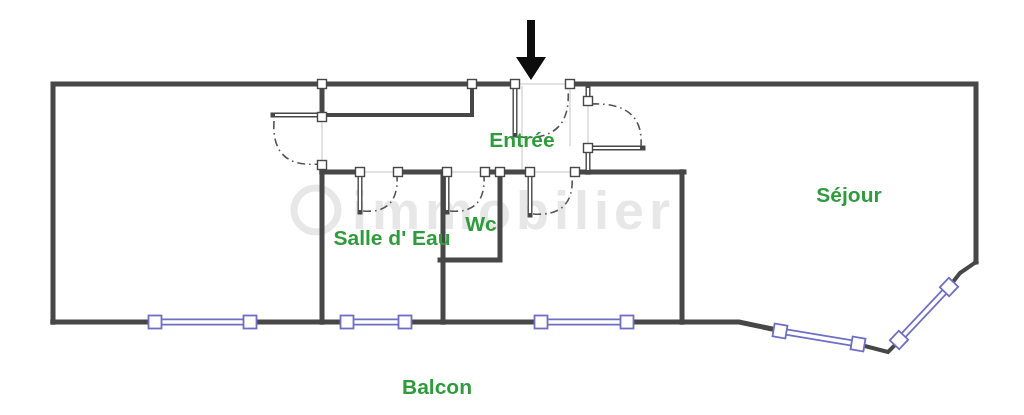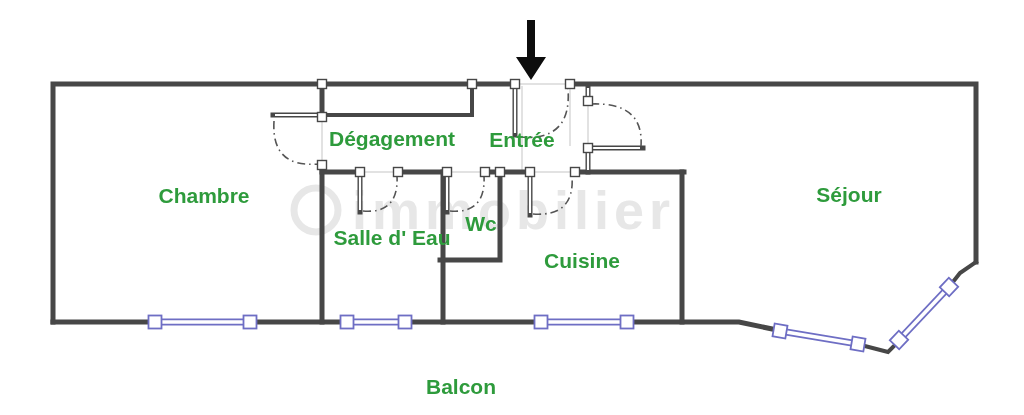--- a/index.html
+++ b/index.html
@@ -165,21 +165,18 @@
       <rect class="node" x="495.5" y="167.5" width="9" height="9"></rect>
       <rect class="node" x="525.5" y="167.5" width="9" height="9"></rect>
       <rect class="node" x="570.5" y="167.5" width="9" height="9"></rect>
     </g>
 
     <g>
       <polygon class="arrow" points="527,20 535,20 535,57 546,57 531,80 516,57 527,57"></polygon>
     </g>
   </svg>
 
-  <div class="room-label" style="left:204px;top:196px;">Chambre</div>
-  <div class="room-label" style="left:392px;top:139px;">Dégagement</div>
   <div class="room-label" style="left:522px;top:140px;">Entrée</div>
   <div class="room-label" style="left:849px;top:195px;">Séjour</div>
   <div class="room-label" style="left:392px;top:238px;">Salle d' Eau</div>
   <div class="room-label" style="left:481px;top:224px;">Wc</div>
-  <div class="room-label" style="left:582px;top:261px;">Cuisine</div>
-  <div class="room-label" style="left:437px;top:387px;margin-left:24px;">Balcon</div>
+  <div class="room-label" style="left:437px;top:387px;">Balcon</div>
 </div>
 
 </body></html>

